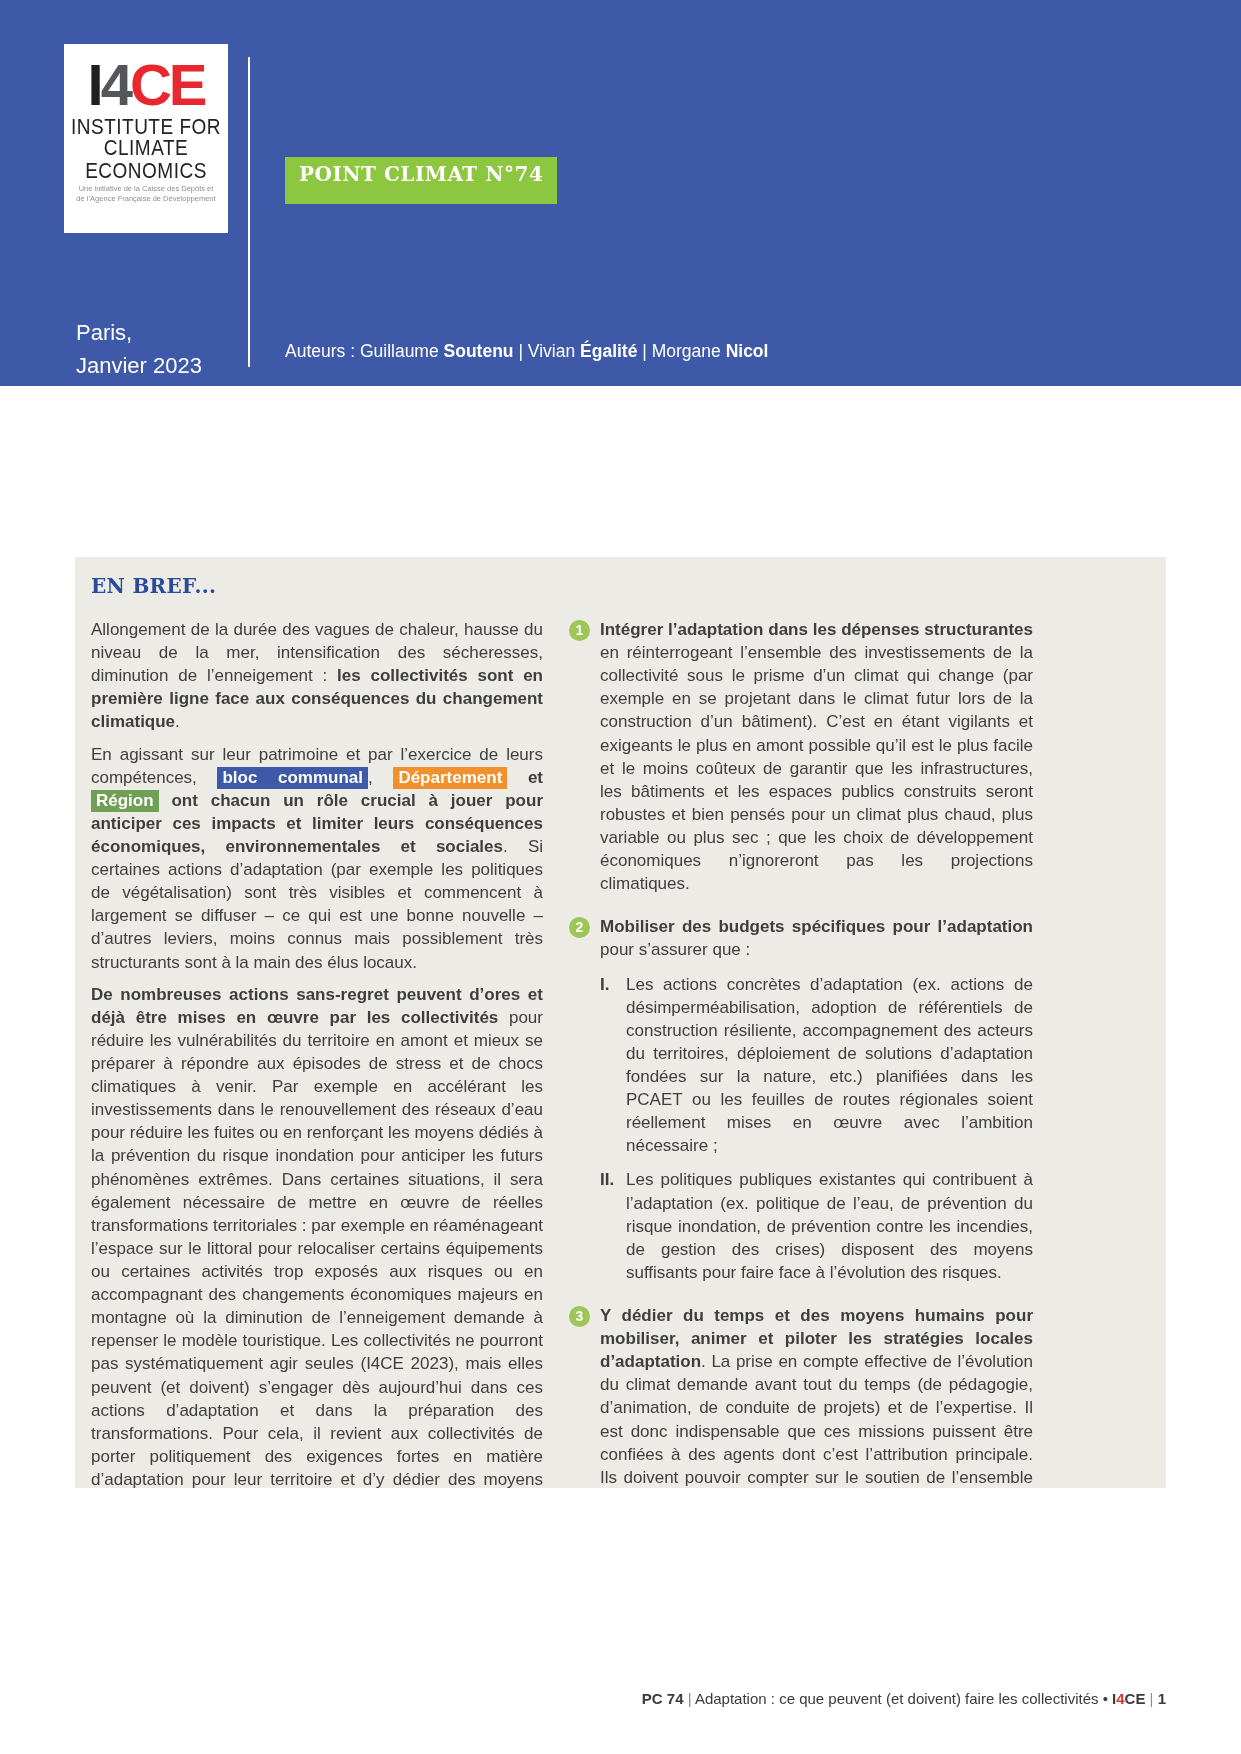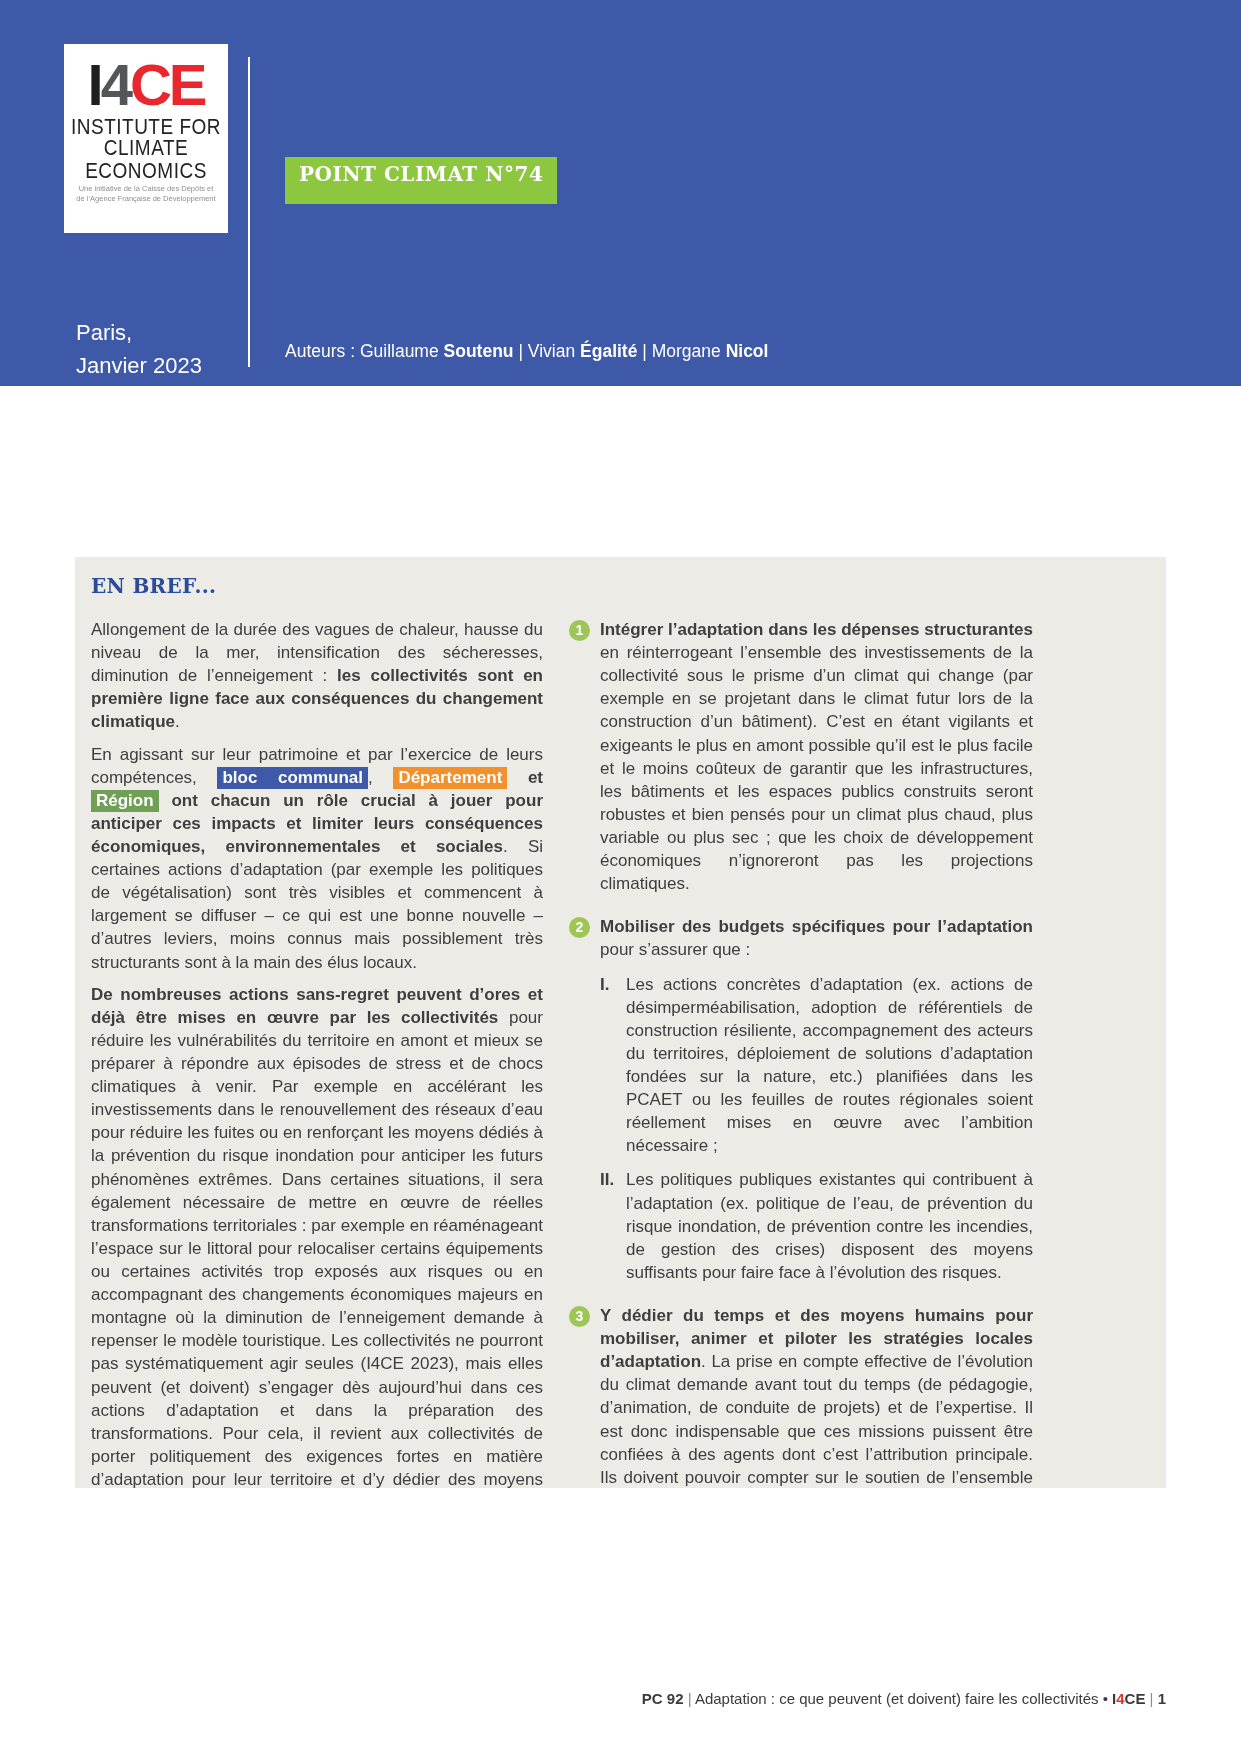--- a/index.html
+++ b/index.html
@@ -231,15 +231,15 @@
         </div>
       </div>
 
       <div class="item">
         <div class="num">3</div>
         <div class="item-text"><span class="b">Y dédier du temps et des moyens humains pour mobiliser, animer et piloter les stratégies locales d’adaptation</span><span>. La prise en compte effective de l’évolution du climat demande avant tout du temps (de pédagogie, d’animation, de conduite de projets) et de l’expertise. Il est donc indispensable que ces missions puissent être confiées à des agents dont c’est l’attribution principale. Ils doivent pouvoir compter sur le soutien de l’ensemble des services concernés, pour qui l’adaptation doit devenir un objectif explicitement inscrit sur les fiches de poste de leurs agents.</span></div>
       </div>
     </div>
   </div>
 
-  <div class="footer"><span class="b">PC 92</span><span class="c-sep">  |  </span><span>Adaptation : ce que peuvent (et doivent) faire les collectivités • </span><span class="b">I</span><span class="b c-red">4</span><span class="b">CE</span><span class="c-sep">  |  </span><span class="b">1</span></div>
+  <div class="footer"><span class="b">PC 74</span><span class="c-sep">  |  </span><span>Adaptation : ce que peuvent (et doivent) faire les collectivités • </span><span class="b">I</span><span class="b c-red">4</span><span class="b">CE</span><span class="c-sep">  |  </span><span class="b">1</span></div>
 
 </div>
 
 </body></html>

